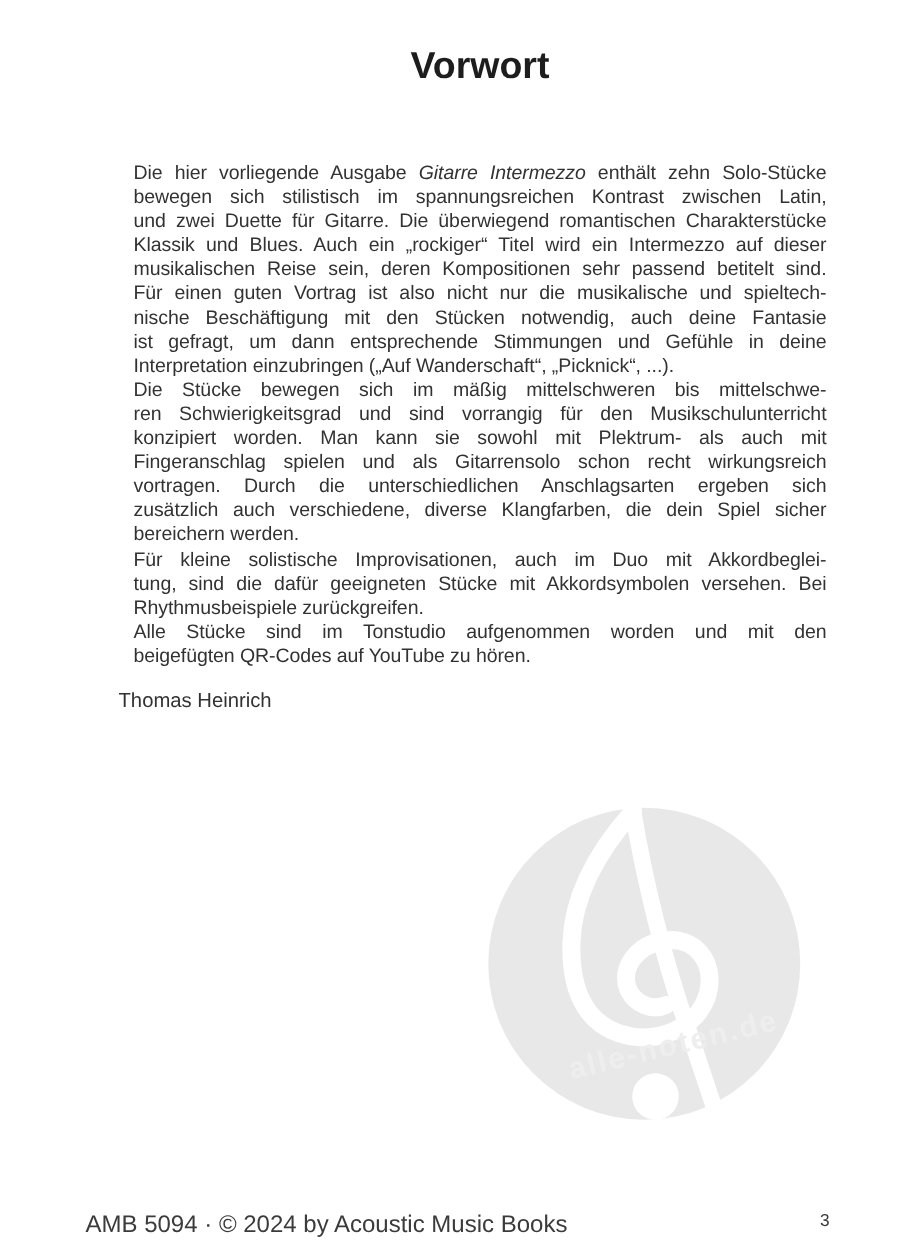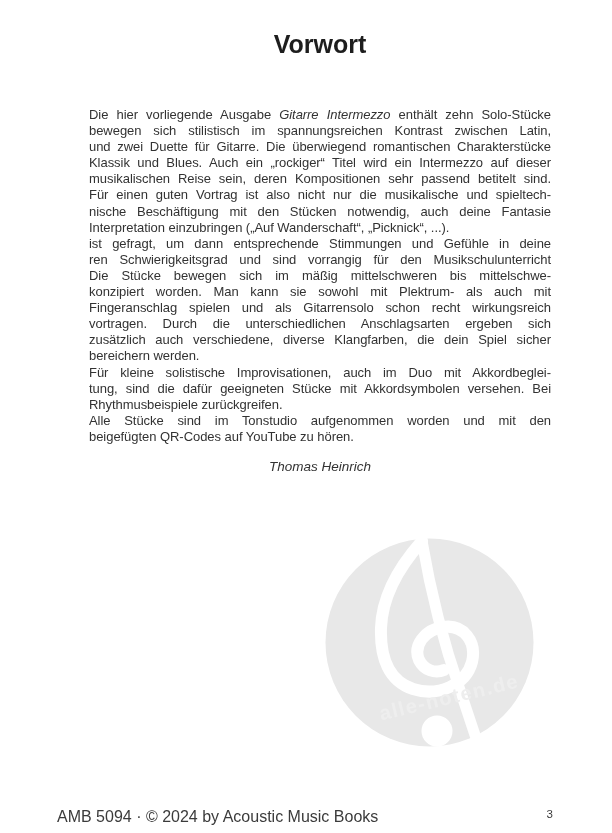--- a/index.html
+++ b/index.html
@@ -30,22 +30,22 @@
     font-size:13px; line-height:16.1px; color:#323232;
     letter-spacing:-0.05px;
     margin-top:20px;
   }
   .line { text-align:justify; text-align-last:justify; }
   .line.lastline { text-align:left; text-align-last:left; }
   .line em { font-style:italic; }
 
   
   .signature {
-    position:absolute; left:89px; top:459px; width:462px;
-    text-align:center; font-style:italic; font-size:13.5px; color:#323232;
+    position:absolute; left:79px; top:459px; width:462px;
+    text-align:left; font-size:13.5px; color:#323232;
   }
 
   
   .footer-imprint {
     position:absolute; left:57px; top:808px;
     font-size:16px; color:#3b3b3b;
   }
   .page-num {
     position:absolute; right:59px; top:808px;
     font-size:11.5px; color:#3b3b3b;
@@ -68,26 +68,26 @@
 
   <div class="body-text" style="color: rgb(50, 50, 50);">
       <div>
         <div class="line"><span>Die hier vorliegende Ausgabe </span><em>Gitarre Intermezzo</em><span> enthält zehn Solo-Stücke</span></div>
         <div class="line"><span>bewegen sich stilistisch im spannungsreichen Kontrast zwischen Latin,</span></div>
         <div class="line"><span>und zwei Duette für Gitarre. Die überwiegend romantischen Charakterstücke</span></div>
         <div class="line"><span>Klassik und Blues. Auch ein „rockiger“ Titel wird ein Intermezzo auf dieser</span></div>
         <div class="line"><span>musikalischen Reise sein, deren Kompositionen sehr passend betitelt sind.</span></div>
         <div class="line"><span>Für einen guten Vortrag ist also nicht nur die musikalische und spieltech-</span></div>
         <div class="line"><span>nische Beschäftigung mit den Stücken notwendig, auch deine Fantasie</span></div>
+        <div class="line"><span>ist gefragt, um dann entsprechende Stimmungen und Gefühle in deine</span></div>
         <div class="line lastline"><span>Interpretation einzubringen („Auf Wanderschaft“, „Picknick“, ...).</span></div>
-        <div class="line"><span>ist gefragt, um dann entsprechende Stimmungen und Gefühle in deine</span></div>
       </div>
       <div>
+        <div class="line"><span>Die Stücke bewegen sich im mäßig mittelschweren bis mittelschwe-</span></div>
         <div class="line"><span>ren Schwierigkeitsgrad und sind vorrangig für den Musikschulunterricht</span></div>
-        <div class="line"><span>Die Stücke bewegen sich im mäßig mittelschweren bis mittelschwe-</span></div>
         <div class="line"><span>konzipiert worden. Man kann sie sowohl mit Plektrum- als auch mit</span></div>
         <div class="line"><span>Fingeranschlag spielen und als Gitarrensolo schon recht wirkungsreich</span></div>
         <div class="line"><span>vortragen. Durch die unterschiedlichen Anschlagsarten ergeben sich</span></div>
         <div class="line"><span>zusätzlich auch verschiedene, diverse Klangfarben, die dein Spiel sicher</span></div>
         <div class="line lastline"><span>bereichern werden.</span></div>
       </div>
       <div>
         <div class="line"><span>Für kleine solistische Improvisationen, auch im Duo mit Akkordbeglei-</span></div>
         <div class="line"><span>tung, sind die dafür geeigneten Stücke mit Akkordsymbolen versehen. Bei</span></div>
         <div class="line lastline"><span>Rhythmusbeispiele zurückgreifen.</span></div>

